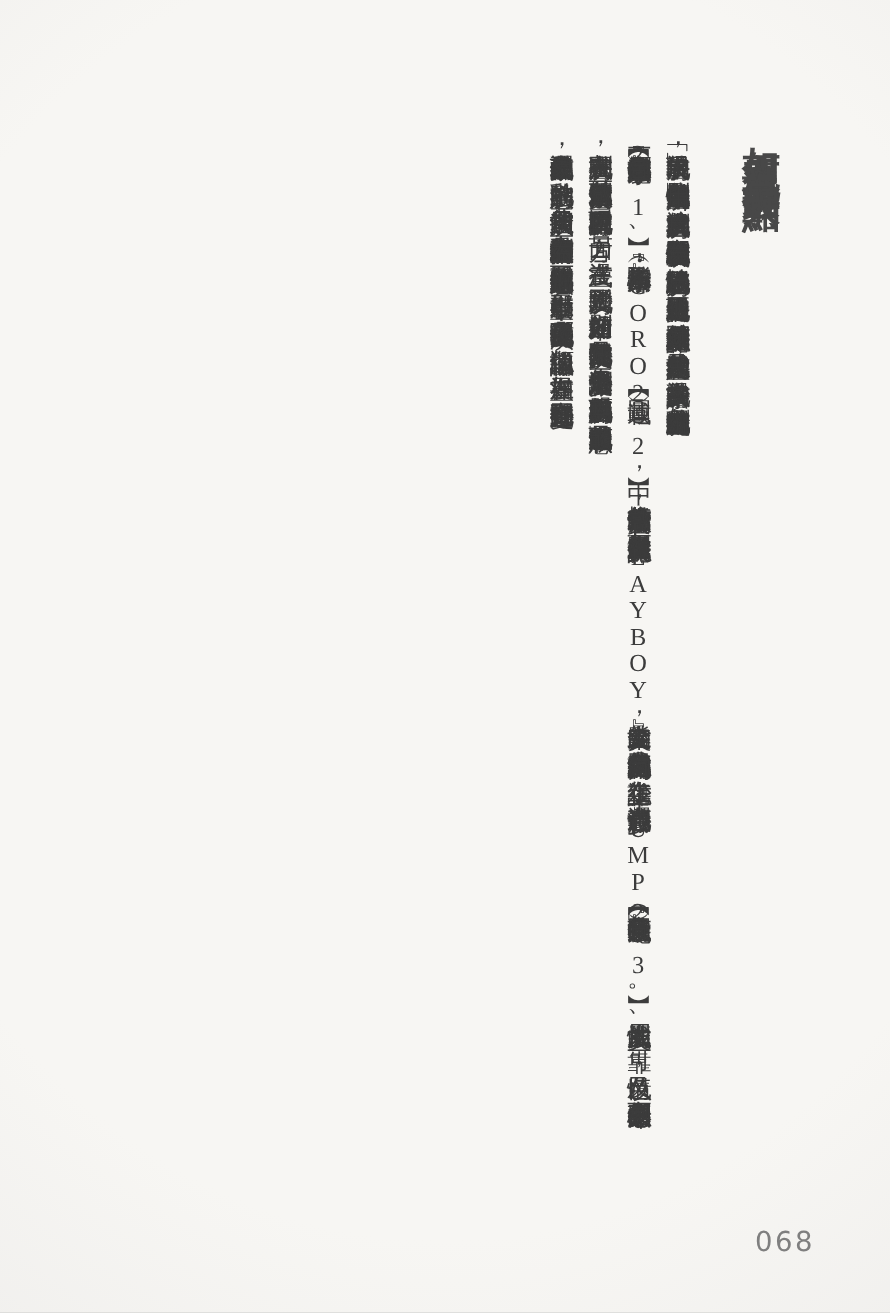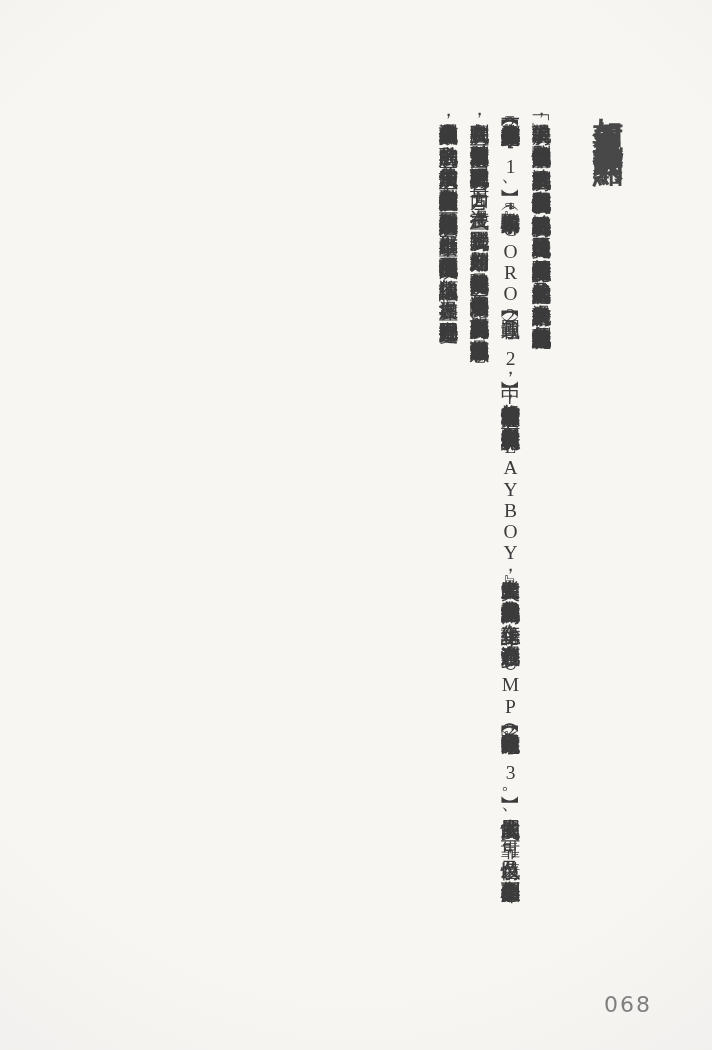--- a/index.html
+++ b/index.html
@@ -41,21 +41,21 @@
     text-indent: 1em;
     font-family: "Liberation Serif", "DejaVu Serif", serif;
     font-size: 19.5px;
     line-height: 31px;              
     letter-spacing: 0.2px;
     color: #3c3c3c;
   }
   .page-number {
     position: absolute;
     right: 60px;
-    bottom: 33px;
+    bottom: 43px;
     font-family: "DejaVu Sans", "Liberation Sans", sans-serif;
     font-weight: 500;
     font-size: 22px;
     letter-spacing: 2px;
     color: #7f7f7f;
   }
 </style>
 </head>
 <body>
 

